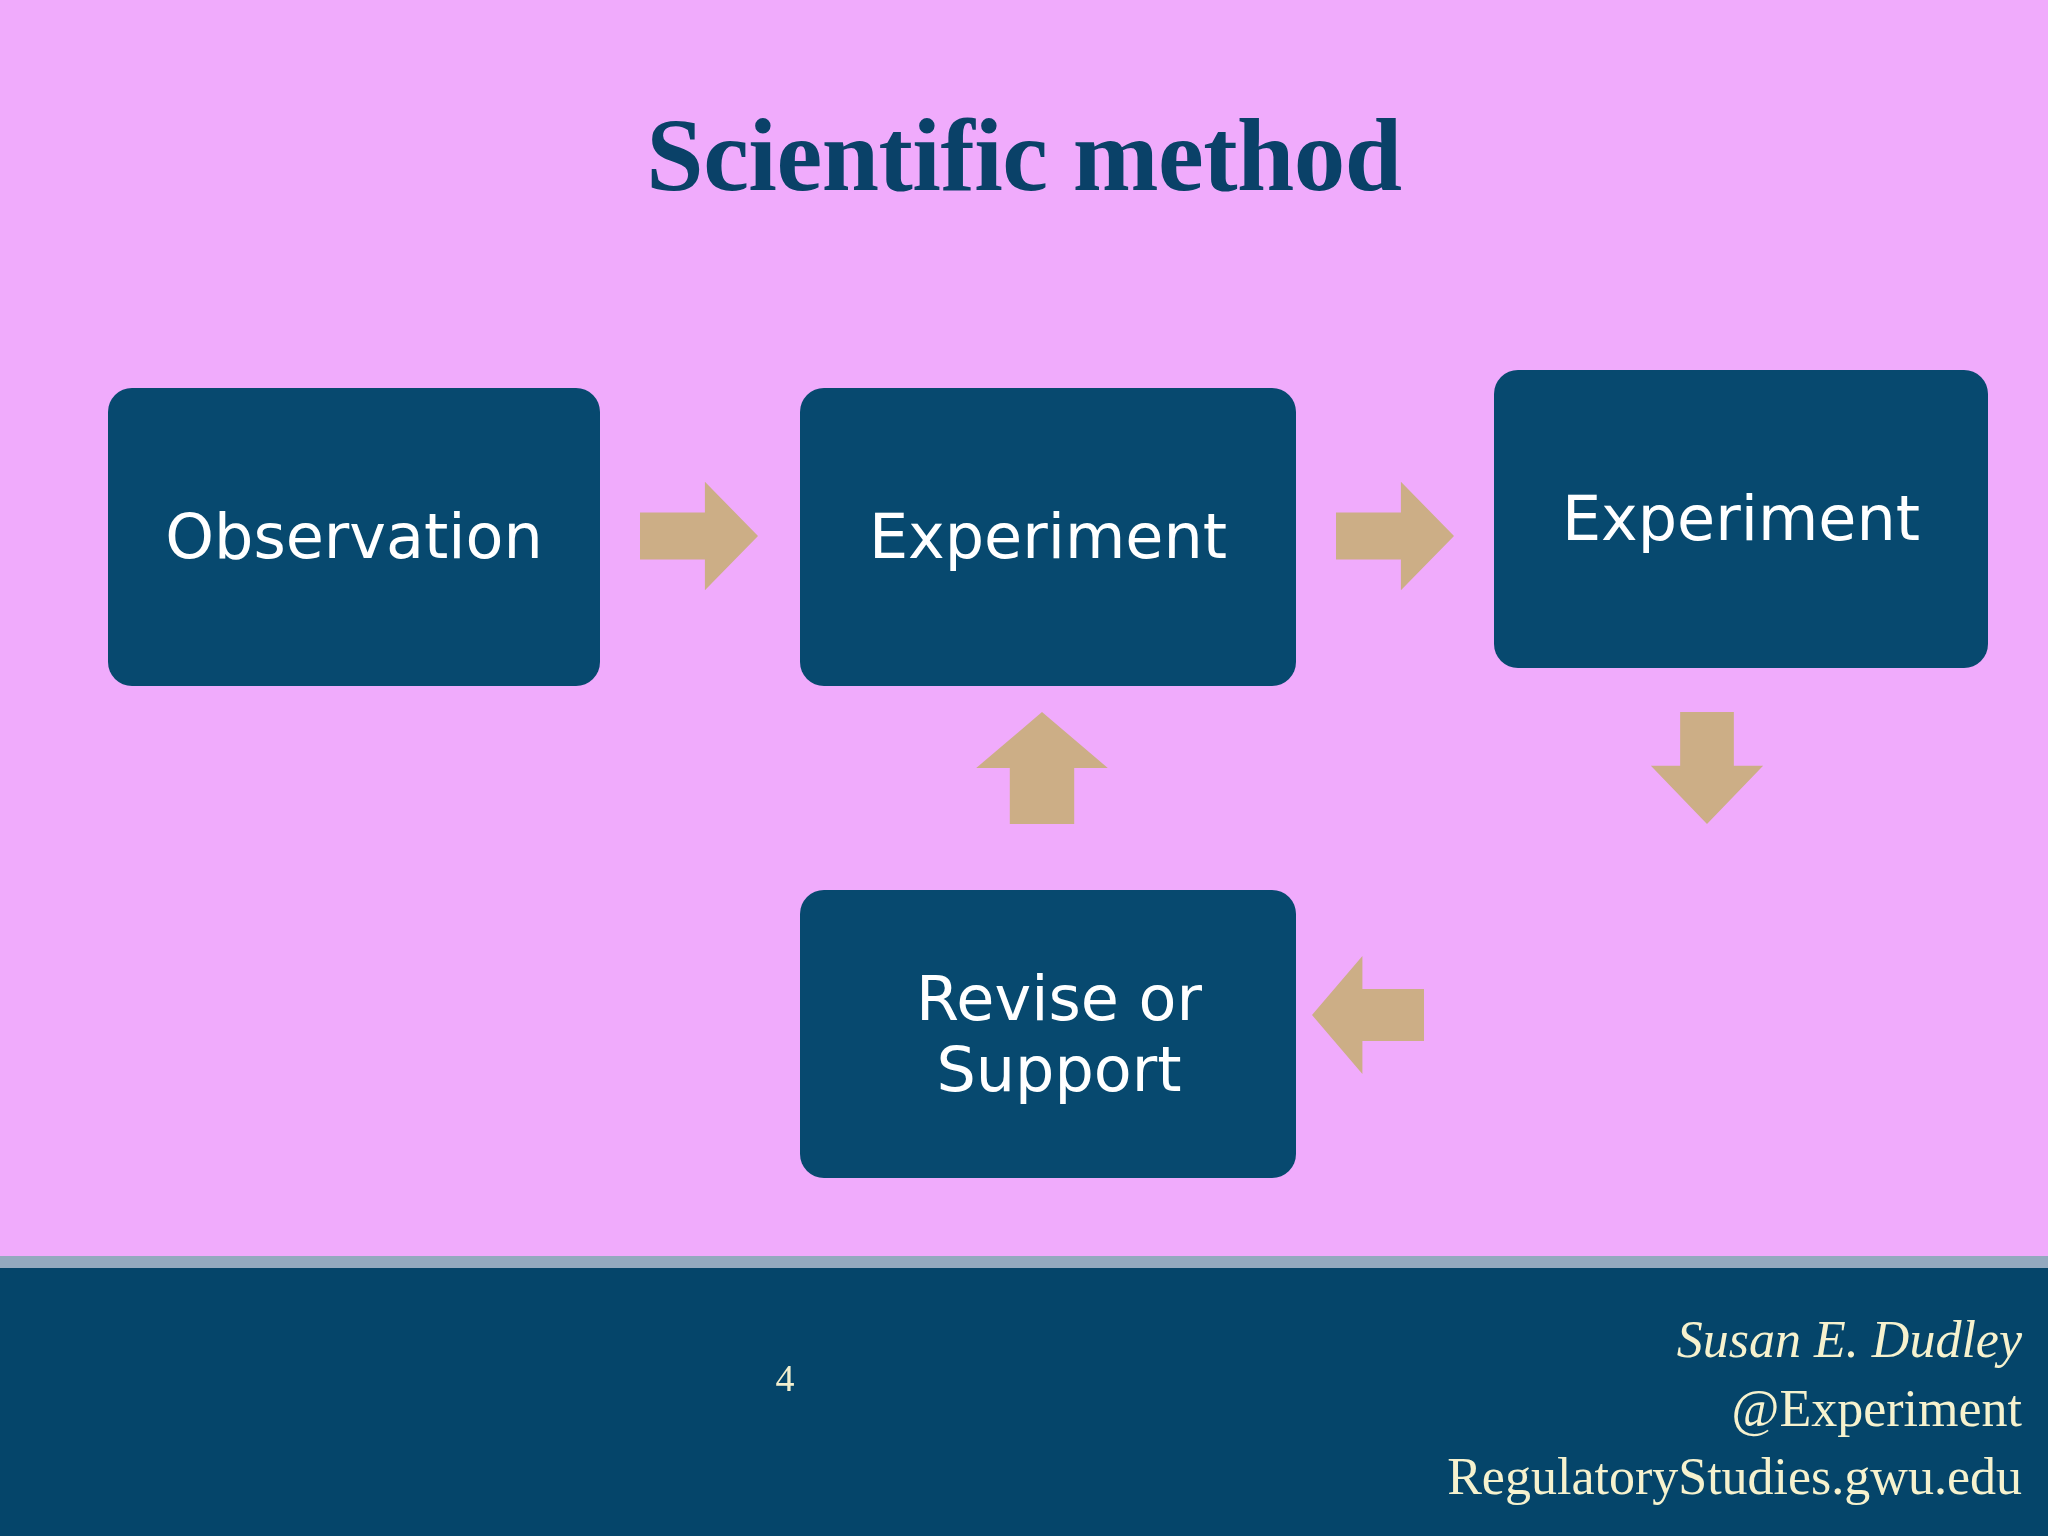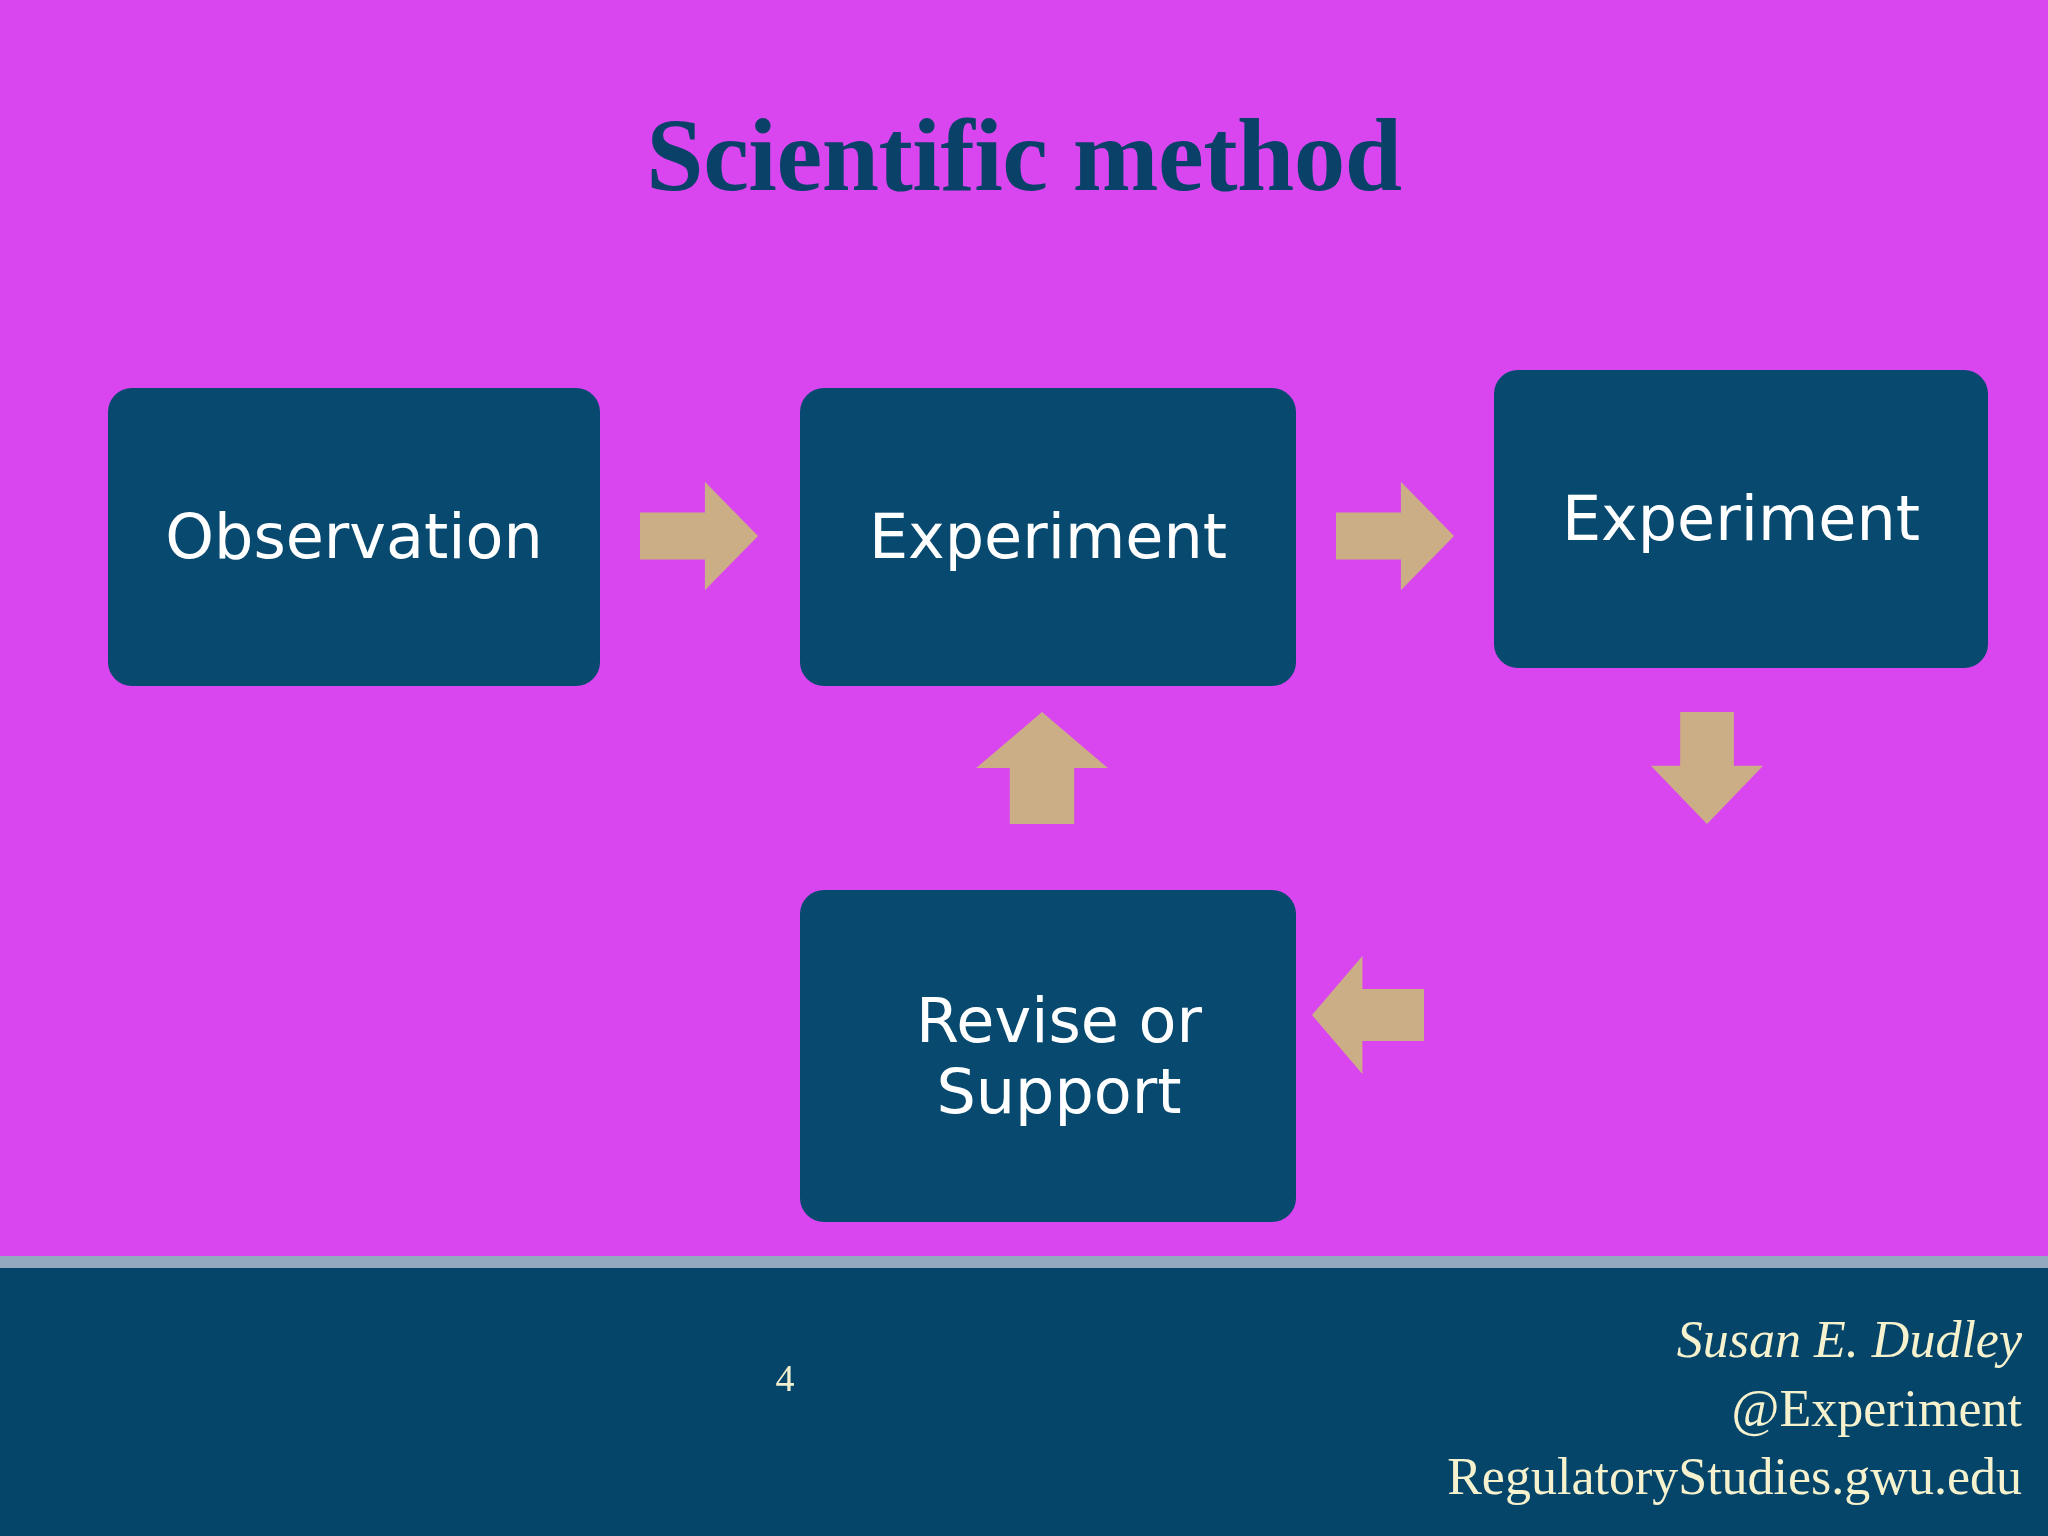--- a/index.html
+++ b/index.html
@@ -8,21 +8,21 @@
     background: #ffffff;
   }
   body {
     font-family: "Liberation Sans", sans-serif;
   }
 
   #slide {
     position: relative;
     width: 2048px;
     height: 1536px;
-    background: #d946ef;
+    background: #f0abfc;
     overflow: hidden;
   }
 
   
   #slide-title {
     position: absolute;
     left: 0;
     top: 104px;
     width: 2048px;
     text-align: center;
@@ -63,21 +63,21 @@
     text-align: center;
     letter-spacing: 0px;
     padding: 0 14px;
     white-space: pre-line;
   }
 
   
   #box-observation { left: 108px;  top: 388px;  width: 492px; height: 298px; }
   #box-hypothesis  { left: 800px;  top: 388px;  width: 496px; height: 298px; }
   #box-experiment  { left: 1494px; top: 370px;  width: 494px; height: 298px; }
-  #box-revise      { left: 800px;  top: 890px;  width: 496px; height: 332px; padding-left: 22px; }
+  #box-revise      { left: 800px;  top: 890px;  width: 496px; height: 288px; padding-left: 22px; }
   #box-results     { left: 1494px; top: 890px;  width: 494px; height: 288px; }
 
   
   .arrow {
     position: absolute;
   }
   .arrow svg { display: block; width: 100%; height: 100%; }
 
   #arrow-obs-hyp  { left: 640px;  top: 477px;  width: 118px; height: 118px; }
   #arrow-hyp-exp  { left: 1336px; top: 477px;  width: 118px; height: 118px; }

